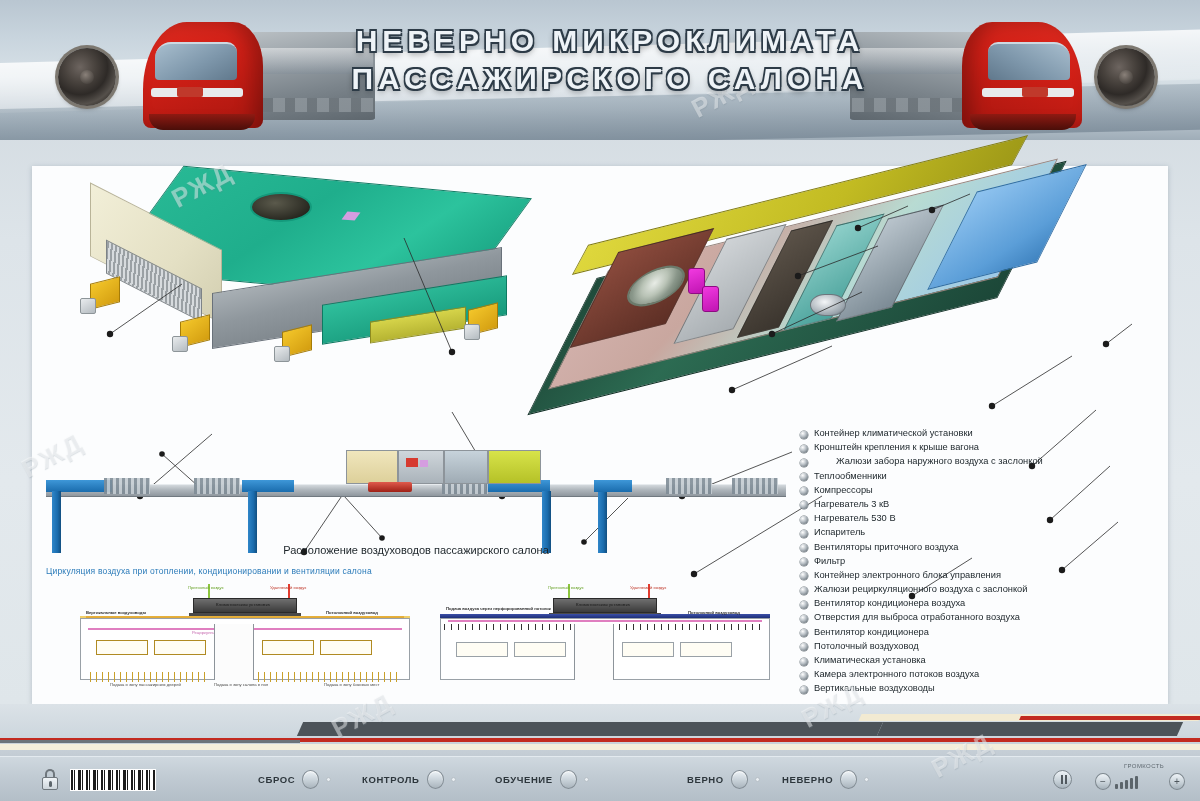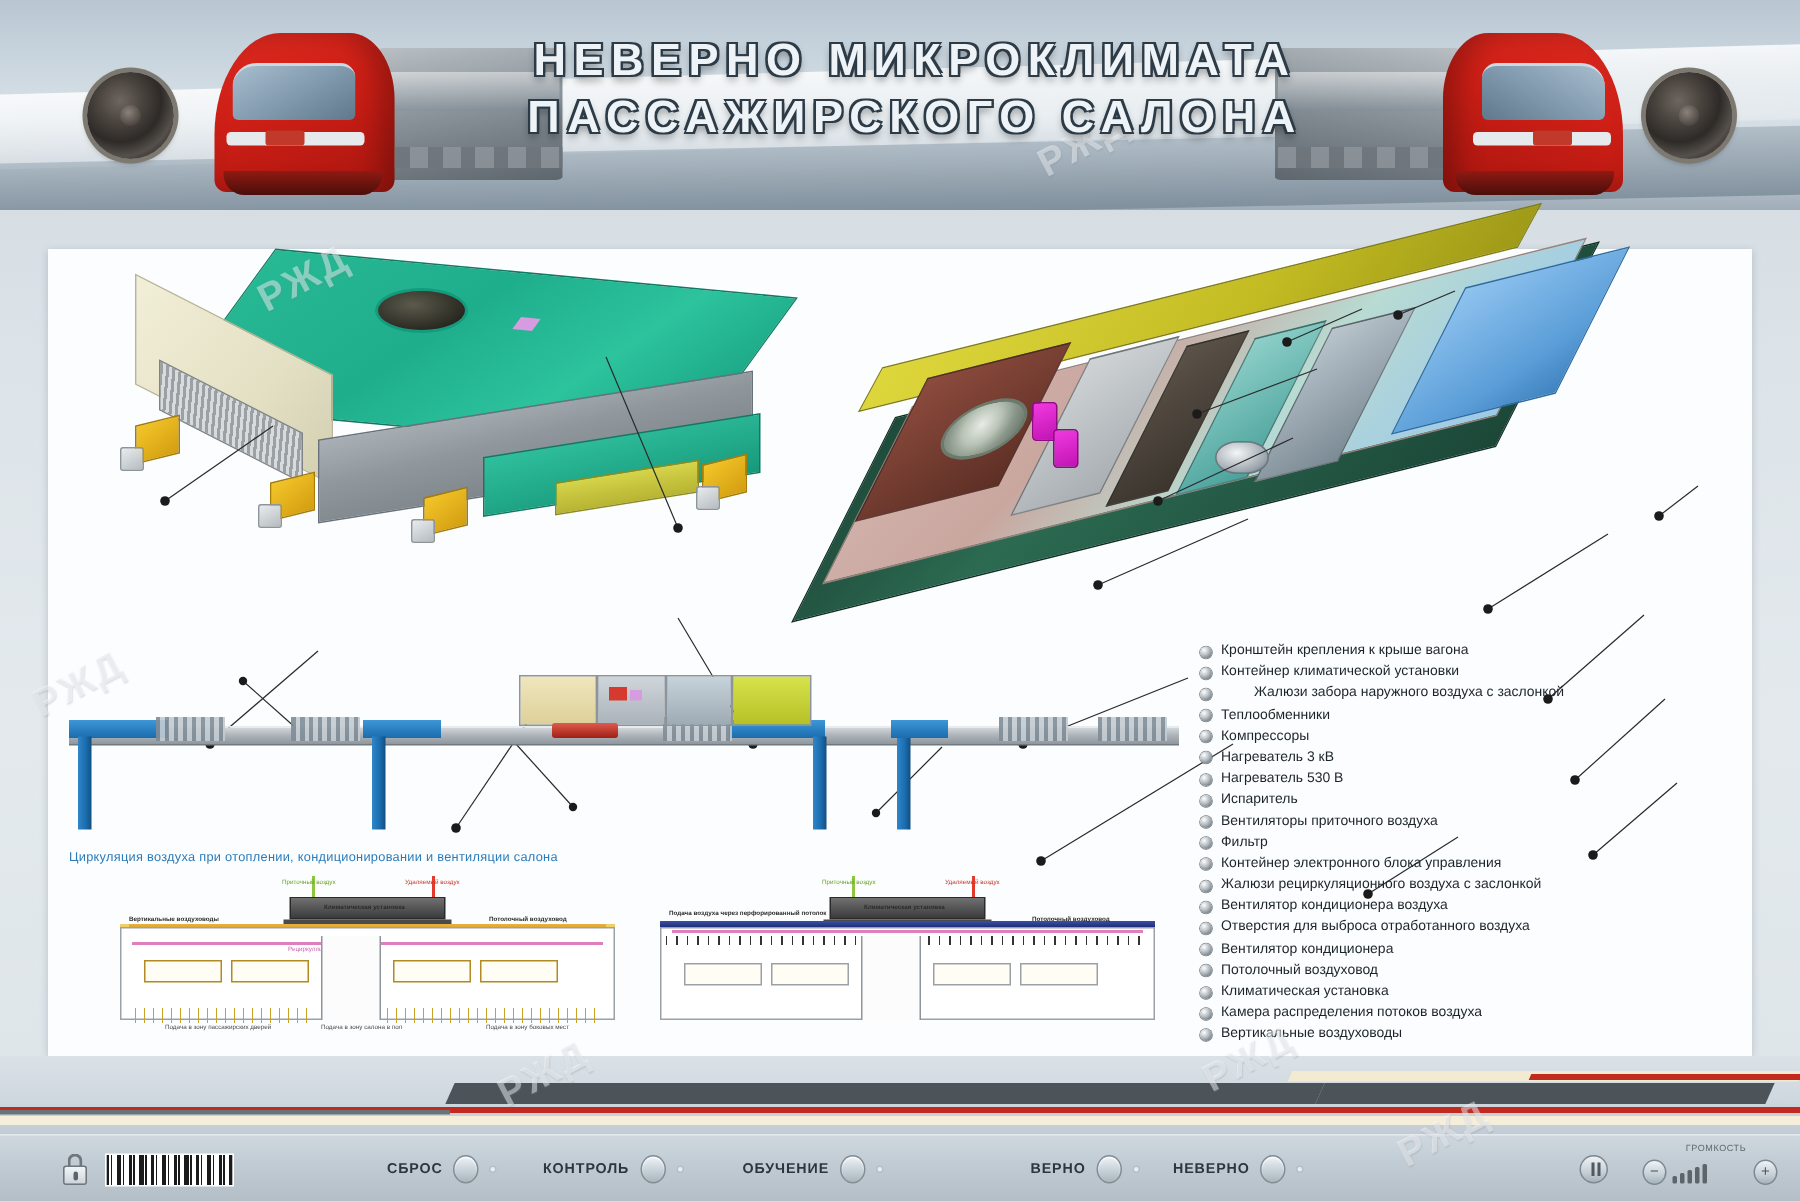--- a/index.html
+++ b/index.html
@@ -493,20 +493,21 @@
       <div class="dl-unit">
         <div class="seg" style="left:0;width:52px;background:linear-gradient(180deg,#f0e6bd,#ddd09a);"></div>
         <div class="seg" style="left:52px;width:46px;background:linear-gradient(180deg,#cfd6db,#aab3ba);"></div>
         <div class="seg" style="left:98px;width:44px;background:linear-gradient(180deg,#c7d3db,#9fabb4);"></div>
         <div class="seg" style="left:142px;width:53px;background:linear-gradient(180deg,#d7e34a,#b5c127);"></div>
         <div style="position:absolute;left:60px;top:8px;width:12px;height:9px;background:#d63a2f;"></div>
         <div style="position:absolute;left:74px;top:10px;width:8px;height:7px;background:#d59de0;"></div>
       </div>
       <div style="position:absolute;left:322px;top:46px;width:44px;height:10px;background:linear-gradient(180deg,#e05a4c,#9e2016);border-radius:2px;"></div>
 
+      <div class="dl-caption">Расположение воздуховодов пассажирского салона</div>
     </div>
 
     <div id="circ-title">Циркуляция воздуха при отоплении, кондиционировании и вентиляции салона</div>
 
     <div class="circ" id="circ-left">
       <div class="c-unit"></div>
       <div class="c-unit-stand"></div>
       <div class="c-arrow-in" style="left:128px;"></div>
       <div class="c-arrow-out" style="left:208px;"></div>
 
@@ -557,26 +558,26 @@
       <div class="c-seat" style="left:182px;top:58px;width:52px;border-color:#9aa1a7;"></div>
       <div class="c-seat" style="left:240px;top:58px;width:52px;border-color:#9aa1a7;"></div>
 
       <div class="c-lbl dark" style="left:6px;top:22px;">Подача воздуха через перфорированный потолок</div>
       <div class="c-lbl dark" style="left:248px;top:26px;">Потолочный воздуховод</div>
     </div>
 
     <div id="legend">
       <div class="leg-row">
           <span class="leg-bullet"></span>
+          <span class="leg-text">Контейнер климатической установки</span>
+        </div>
+      <div class="leg-row">
+          <span class="leg-bullet"></span>
           <span class="leg-text">Кронштейн крепления к крыше вагона</span>
         </div>
-      <div class="leg-row">
-          <span class="leg-bullet"></span>
-          <span class="leg-text">Контейнер климатической установки</span>
-        </div>
       <div class="leg-row indent">
           <span class="leg-bullet"></span>
           <span class="leg-text">Жалюзи забора наружного воздуха с заслонкой</span>
         </div>
       <div class="leg-row">
           <span class="leg-bullet"></span>
           <span class="leg-text">Теплообменники</span>
         </div>
       <div class="leg-row">
           <span class="leg-bullet"></span>
@@ -625,21 +626,21 @@
       <div class="leg-row">
           <span class="leg-bullet"></span>
           <span class="leg-text">Потолочный воздуховод</span>
         </div>
       <div class="leg-row">
           <span class="leg-bullet"></span>
           <span class="leg-text">Климатическая установка</span>
         </div>
       <div class="leg-row">
           <span class="leg-bullet"></span>
-          <span class="leg-text">Камера распределения потоков воздуха</span>
+          <span class="leg-text">Камера электронного потоков воздуха</span>
         </div>
       <div class="leg-row">
           <span class="leg-bullet"></span>
           <span class="leg-text">Вертикальные воздуховоды</span>
         </div>
     </div>
   </div>
 
   <div id="band">
     <div class="bd bd-cream"></div>

